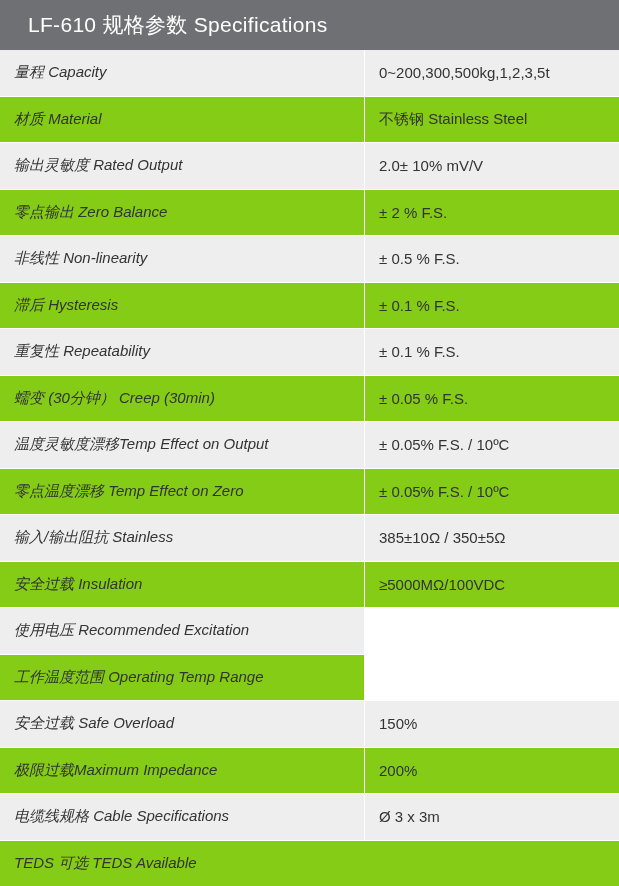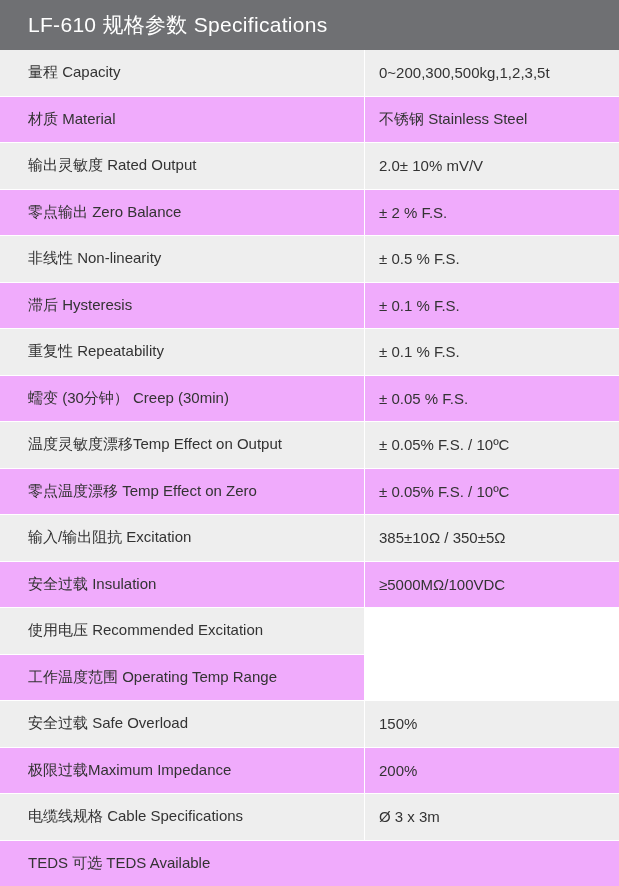--- a/index.html
+++ b/index.html
@@ -40,31 +40,32 @@
   }
   .cell {
     display: flex;
     align-items: center;
     font-size: 15px;
     color: #333333;
     box-sizing: border-box;
   }
   .cell-label {
     flex: 0 0 365px;
-    padding-left: 28px;
+    padding-left: 14px;
     padding-right: 6px;
     border-right: 1px solid #ffffff;
+    font-style: italic;
   }
   .cell-value {
     flex: 1 1 auto;
     padding-left: 14px;
     padding-right: 0;
   }
   .row-light .cell { background: #eeeeee; }
-  .row-dark .cell { background: #f0abfc; }
+  .row-dark .cell { background: #84cc16; }
   .full-row .cell-label {
     flex: 1 1 auto;
     border-right: none;
     text-align: center;
   }
 </style>
 </head>
 <body>
 
 <div class="spec-table">
@@ -117,21 +118,21 @@
     <div class="cell cell-label">温度灵敏度漂移Temp Effect on Output</div>
     <div class="cell cell-value">± 0.05% F.S. / 10ºC</div>
   </div>
 
   <div class="spec-row row-dark">
     <div class="cell cell-label">零点温度漂移 Temp Effect on Zero</div>
     <div class="cell cell-value">± 0.05% F.S. / 10ºC</div>
   </div>
 
   <div class="spec-row row-light">
-    <div class="cell cell-label">输入/输出阻抗 Excitation</div>
+    <div class="cell cell-label">输入/输出阻抗 Stainless</div>
     <div class="cell cell-value">385±10Ω / 350±5Ω</div>
   </div>
 
   <div class="spec-row row-dark">
     <div class="cell cell-label">安全过载  Insulation</div>
     <div class="cell cell-value">≥5000MΩ/100VDC</div>
   </div>
 
   <div class="spec-row row-light">
     <div class="cell cell-label">使用电压 Recommended Excitation</div>

